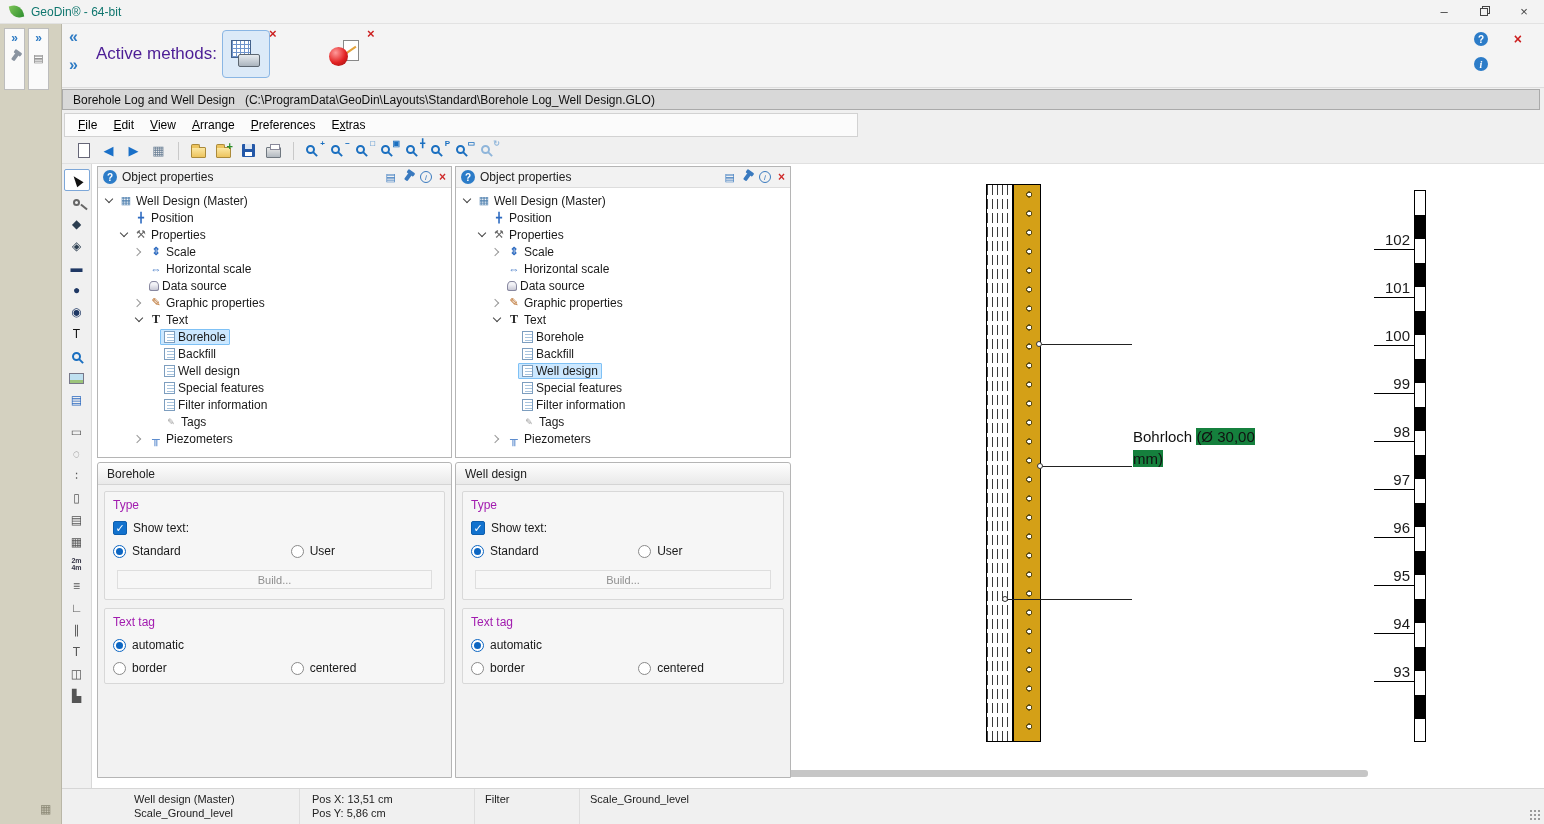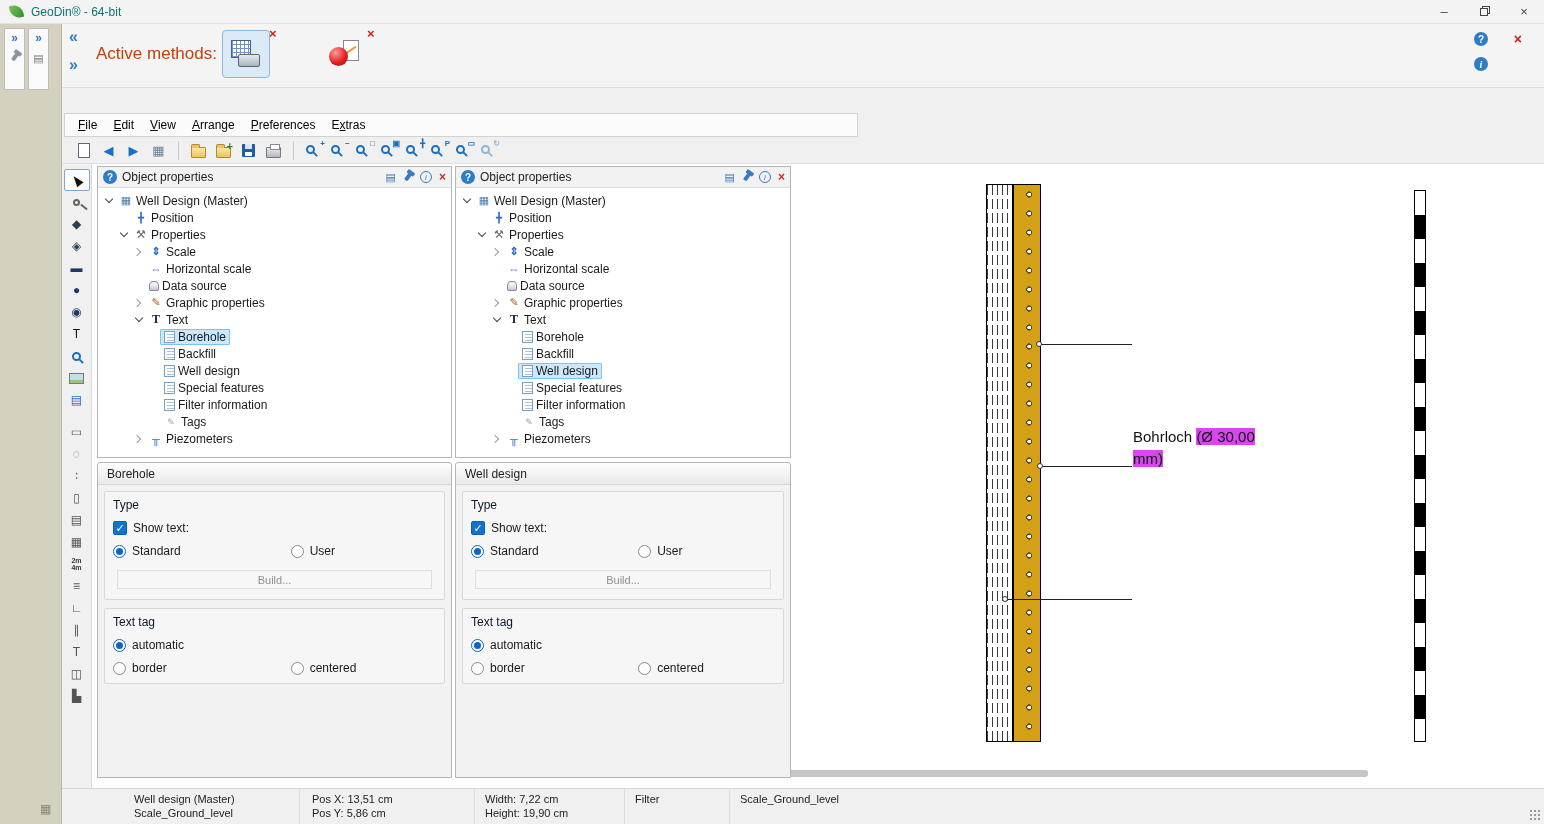--- a/index.html
+++ b/index.html
@@ -23,21 +23,21 @@
 .dchev{color:#2e7bc4;font-weight:700;font-size:12px;line-height:12px}
 .dpin{width:4px;height:8px;background:#8a94a0;border-radius:1px;position:relative;transform:rotate(35deg)}
 .dpin::after{content:'';position:absolute;left:-2px;top:-3px;width:8px;height:4px;background:#8a94a0;border-radius:1px}
 .dgrid{color:#777;font-size:11px;line-height:11px}
 #dcorner{position:absolute;left:40px;bottom:8px;color:#8a8774;font-size:12px}
 
 
 #methodsbar{position:absolute;left:62px;top:24px;right:0;height:64px;background:#f4f4f4;border-bottom:1px solid #dddddd}
 #mchev1{position:absolute;left:7px;top:4px;color:#2e7bc4;font-size:16px;font-weight:700}
 #mchev2{position:absolute;left:7px;top:32px;color:#2e7bc4;font-size:16px;font-weight:700}
-#amlabel{position:absolute;left:34px;top:20px;font-size:17px;color:#c2410c}
+#amlabel{position:absolute;left:34px;top:20px;font-size:17px;color:#4c1d95}
 .method{position:absolute;top:6px;width:48px;height:48px;border-radius:4px;display:flex;align-items:center;justify-content:center}
 #method0{left:160px;background:#dceaf8;border:1px solid #8ab6e4}
 #method1{left:258px}
 .mx{position:absolute;color:#cc2020;font-weight:700;font-size:13px;line-height:13px}
 #mx0{left:207px;top:3px}
 #mx1{left:305px;top:3px}
 .mic1{position:relative;width:30px;height:28px}
 .mic1 .pg{position:absolute;left:0;top:0;width:20px;height:18px;background:#fff;border:1px solid #44628c;background-image:repeating-linear-gradient(90deg,#6f94cc 0 1px,transparent 1px 4px),repeating-linear-gradient(0deg,#6f94cc 0 1px,transparent 1px 4px)}
 .mic1 .pr{position:absolute;left:7px;top:14px;width:22px;height:13px;background:linear-gradient(#e7ebef,#aab4be);border:1px solid #5c6670;border-radius:2px}
 .mic2{position:relative;width:30px;height:28px}
@@ -89,21 +89,21 @@
 #canvas{position:absolute;left:92px;top:164px;right:0;bottom:36px;background:#fff}
 #preview{position:absolute;left:792px;top:164px;right:0;bottom:36px}
 #hatchcol{position:absolute;left:194px;top:20px;width:27px;height:558px;border:1px solid #000;background-color:#fff;background-image:repeating-linear-gradient(0deg,rgba(255,255,255,0) 0 10px,#fff 10px 14px),repeating-linear-gradient(90deg,#3c3c3c 0 1px,transparent 1px 5px)}
 #gravelcol{position:absolute;left:221px;top:20px;width:28px;height:558px;border:1px solid #000;background-color:#d4a017;background-image:radial-gradient(circle at 58% 50%,#fff 0 1.8px,#5a4a12 1.9px 3px,transparent 3.2px);background-size:100% 19px}
 .leader{position:absolute;height:1px;background:#222}
 .ldot{position:absolute;width:6px;height:6px;background:#fff;border:1px solid #333;border-radius:50%}
 .ann{position:absolute;font-size:15px;line-height:22px;color:#111;white-space:pre-line}
 #ann0{left:341px;top:130px;width:175px}
 #ann1{left:341px;top:262px;width:175px}
 #ann2{left:341px;top:316px;width:185px}
-.hl{background:#d946ef}
+.hl{background:#15803d}
 #scalelabels{position:absolute;left:582px;top:38px;width:40px}
 .scale-label{height:48px;border-bottom:1px solid #000;font-size:15px;display:flex;align-items:flex-end;justify-content:flex-end;padding:0 4px 1px 0}
 #rulerbar{position:absolute;left:622px;top:26px;width:12px;height:552px;border:1px solid #000;background:repeating-linear-gradient(180deg,#fff 0 24px,#000 24px 48px)}
 #hscroll{position:absolute;left:770px;top:770px;width:598px;height:7px;background:#c6c6c6;border-radius:3px}
 
 
 .objpanel{position:absolute;top:166px;height:292px;background:#fff;border:1px solid #b5b5b5;display:flex;flex-direction:column}
 #objpanel0{left:97px;width:355px}
 #objpanel1{left:455px;width:336px}
 .phead{height:21px;background:#f2f2f2;border-bottom:1px solid #dddddd;display:flex;align-items:center;padding:0 5px;gap:5px;flex:none}
@@ -134,21 +134,21 @@
 .tico-piezometers{color:#2e6bc0}
 
 
 .detpanel{position:absolute;top:462px;height:316px;background:#f2f2f2;border:1px solid #b5b5b5;border-radius:3px 3px 0 0;display:flex;flex-direction:column}
 #detpanel0{left:97px;width:355px}
 #detpanel1{left:455px;width:336px}
 .dhead{height:22px;background:linear-gradient(#fefefe,#e9e9e9);border-bottom:1px solid #d4d4d4;display:flex;align-items:center;padding:0 9px;font-size:12px;color:#222;flex:none;border-radius:3px 3px 0 0}
 .dbody{flex:1;padding:6px 6px 4px;display:flex;flex-direction:column}
 .groupbox{border:1px solid #d8d8d8;background:#f6f6f6;padding:4px 8px 8px;border-radius:2px}
 .gb2{margin-top:8px}
-.glabel{font-size:12px;color:#0f172a;margin:2px 0 4px}
+.glabel{font-size:12px;color:#a21caf;margin:2px 0 4px}
 .row{display:flex;align-items:center;margin-top:9px;font-size:12px}
 .chk{width:14px;height:14px;background:#1272ce;border:1px solid #0d5eae;border-radius:2px;color:#fff;font-size:11px;display:inline-flex;align-items:center;justify-content:center;margin-right:6px;flex:none}
 .radio{width:13px;height:13px;border:1px solid #8a8a8a;border-radius:50%;background:#fff;margin-right:6px;position:relative;flex:none}
 .radio.on{border-color:#0d66c2}
 .radio.on::after{content:'';position:absolute;left:2px;top:2px;width:7px;height:7px;background:#0d66c2;border-radius:50%}
 .pairhalf{display:flex;align-items:center;width:55%}
 .pair{display:flex;align-items:center}
 .tmpl{margin-top:10px;background:#fff;border:1px solid #a5acb5;min-height:86px;font-size:11px;line-height:15px;padding:3px 4px;color:#222;white-space:pre-wrap;word-break:break-word}
 .buildbtn{display:block;margin:12px 4px 2px;height:19px;width:calc(100% - 8px);background:#f7f7f7;border:1px solid #dedede;color:#8f8f8f;font-size:11px;font-family:"Liberation Sans",sans-serif}
 
@@ -212,20 +212,24 @@
           <span class="pen"></span>
           <span class="ball"></span>
         </span>
     </div>
     <span class="mx" id="mx1">×</span>
     <span class="qico" id="mr-help">?</span>
     <span id="mr-x">×</span>
     <span class="qico" id="mr-info">i</span>
   </div>
 
+  <div id="docbar">
+    <span>Borehole Log and Well Design</span>
+    <span>(C:\ProgramData\GeoDin\Layouts\Standard\Borehole Log_Well Design.GLO)</span>
+  </div>
 
   <div id="menufill"></div>
   <div id="menubar">
       <span class="menu-item"><span style="text-decoration: underline;">F</span><span>i</span><span>l</span><span>e</span></span>
       <span class="menu-item"><span style="text-decoration: underline;">E</span><span>d</span><span>i</span><span>t</span></span>
       <span class="menu-item"><span style="text-decoration: underline;">V</span><span>i</span><span>e</span><span>w</span></span>
       <span class="menu-item"><span style="text-decoration: underline;">A</span><span>r</span><span>r</span><span>a</span><span>n</span><span>g</span><span>e</span></span>
       <span class="menu-item"><span style="text-decoration: underline;">P</span><span>r</span><span>e</span><span>f</span><span>e</span><span>r</span><span>e</span><span>n</span><span>c</span><span>e</span><span>s</span></span>
       <span class="menu-item"><span>E</span><span style="text-decoration: underline;">x</span><span>t</span><span>r</span><span>a</span><span>s</span></span>
     </div>
@@ -376,20 +380,32 @@
     <div class="leader" style="left:250px;top:180px;width:90px"></div>
     <span class="ldot" style="left:244px;top:177px"></span>
     <div class="leader" style="left:250px;top:302px;width:90px"></div>
     <span class="ldot" style="left:245px;top:299px"></span>
     <div class="leader" style="left:216px;top:435px;width:124px"></div>
     <span class="ldot" style="left:210px;top:432px"></span>
 
     <div class="ann" id="ann1"><span>Bohrloch </span><span class="hl">(Ø 30,00</span><span>
 </span><span class="hl">mm)</span></div>
 
+    <div id="scalelabels">
+        <div class="scale-label">102</div>
+        <div class="scale-label">101</div>
+        <div class="scale-label">100</div>
+        <div class="scale-label">99</div>
+        <div class="scale-label">98</div>
+        <div class="scale-label">97</div>
+        <div class="scale-label">96</div>
+        <div class="scale-label">95</div>
+        <div class="scale-label">94</div>
+        <div class="scale-label">93</div>
+      </div>
     <div id="rulerbar"></div>
   </div>
   <div id="hscroll"></div>
 
   <div class="objpanel" id="objpanel0">
     <div class="phead">
       <span class="qico">?</span>
       <span class="ptitle">Object properties</span>
       <span class="phicons">
         <span class="phic">▤</span>
@@ -711,24 +727,20 @@
 
   <div id="statusbar">
     <div class="sbcell" id="sb0">
       <div>Well design (Master)</div>
       <div>Scale_Ground_level</div>
     </div>
     <div class="sbcell" id="sb1">
       <div>Pos X: 13,51 cm</div>
       <div>Pos Y: 5,86 cm</div>
     </div>
-    <div class="sbcell" id="sb2">
-      <div>Width: 7,22 cm</div>
-      <div>Height: 19,90 cm</div>
-    </div>
     <div class="sbcell" id="sb3">
       <div>Filter</div>
     </div>
     <div class="sbcell" id="sb4">
       <div>Scale_Ground_level</div>
     </div>
     <span id="grip"></span>
   </div>
 
 </div>

